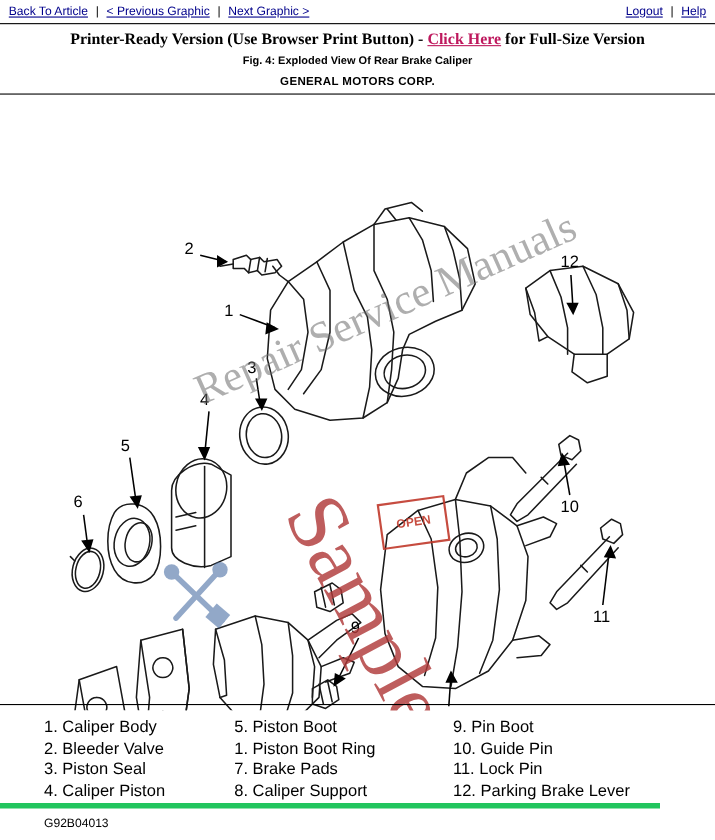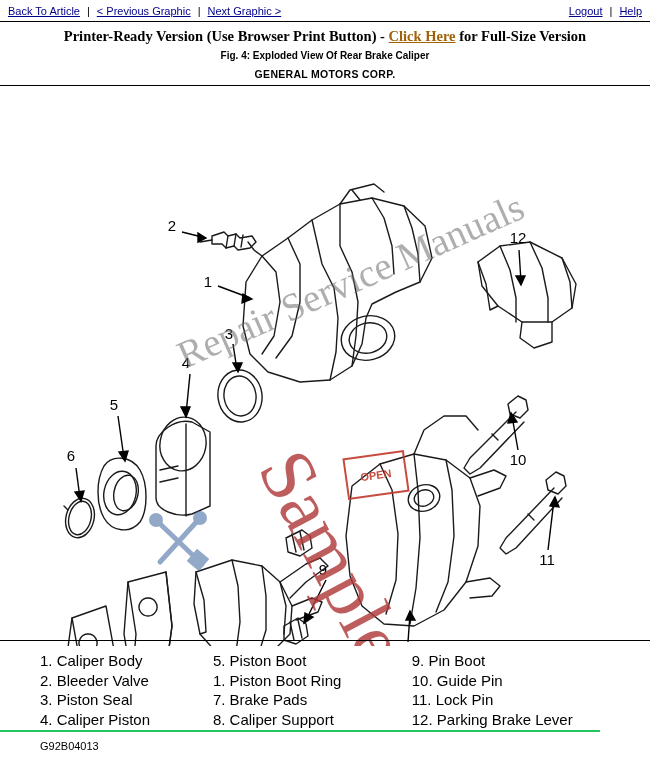--- a/index.html
+++ b/index.html
@@ -63,21 +63,21 @@
     padding-bottom: 5px;
   }
   .printer-line {
     font-family: "Liberation Serif", serif;
     font-size: 14.5px;
     font-weight: bold;
     color: #000;
     line-height: 18px;
   }
   .printer-line .clickhere {
-    color: #a16207;
+    color: #be185d;
     text-decoration: underline;
     cursor: pointer;
   }
   .fig-line {
     font-family: "Liberation Sans", sans-serif;
     font-size: 10px;
     font-weight: bold;
     margin-top: 5px;
   }
   .corp-line {
@@ -173,21 +173,21 @@
     white-space: nowrap;
   }
 
   
   .footer {
     position: absolute;
     left: 0;
     top: 730px;
     width: 600px;
     height: 34px;
-    border-top: 2px solid #22c55e;
+    border-top: 5px solid #22c55e;
     box-sizing: border-box;
   }
   .footer-code {
     font-family: "Liberation Sans", sans-serif;
     font-size: 11px;
     padding: 8px 0 0 40px;
   }
 </style>
 </head>
 <body>

